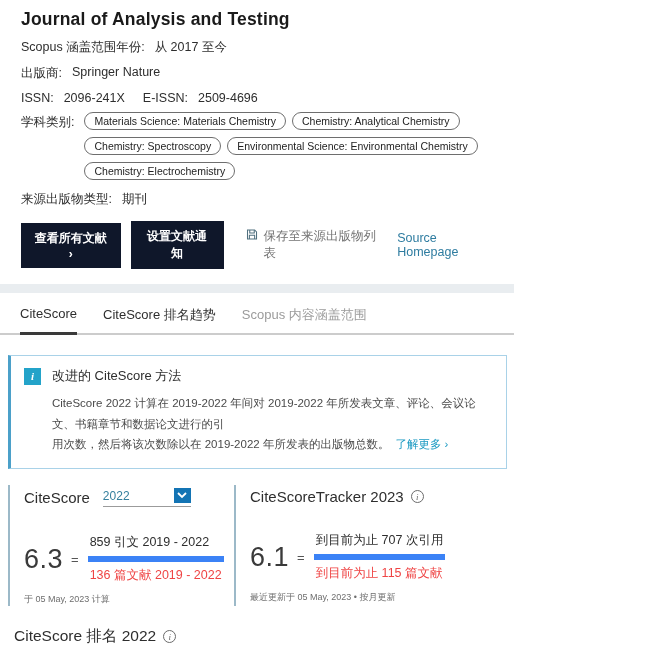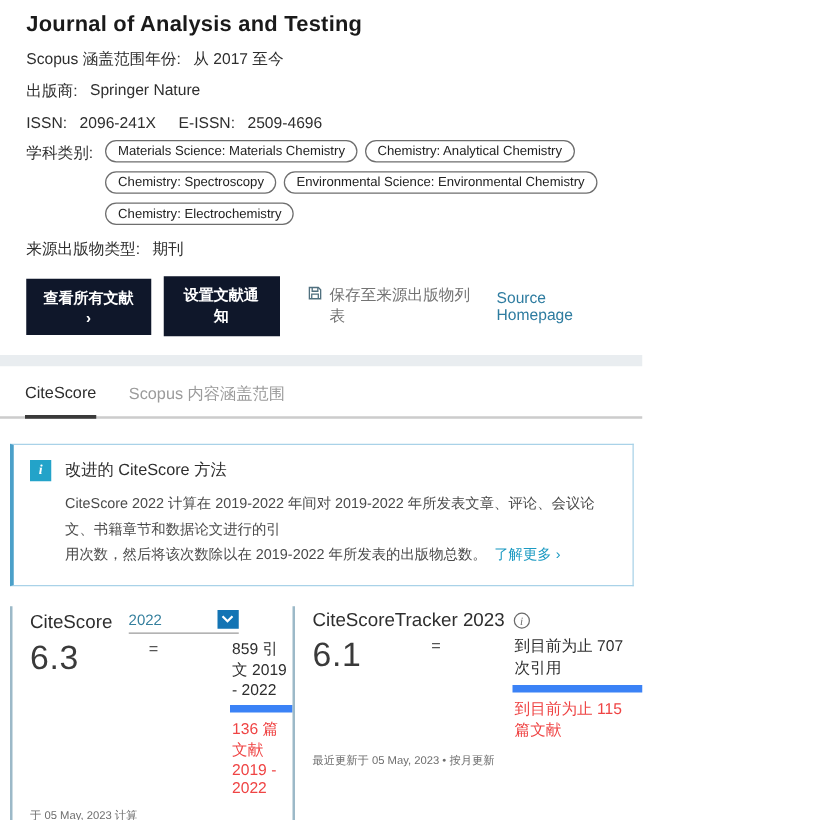--- a/index.html
+++ b/index.html
@@ -58,21 +58,21 @@
   .score-box.right { width:280px; }
   .score-head { display:flex; align-items:center; font-size:15px; color:#2e2e2e; }
   .year-select { display:inline-flex; align-items:center; margin-left:13px; border-bottom:1px solid #9b9b9b; padding-bottom:3px; cursor:pointer; }
   .year-text { font-size:12px; color:#347f9d; }
   .dd-btn { width:17px; height:15px; background:#1374b4; margin-left:44px; display:flex; align-items:center; justify-content:center; }
   .i-circle {
     width:13px; height:13px; border:1px solid #6b6b6b; border-radius:50%; margin-left:7px;
     display:inline-flex; align-items:center; justify-content:center; flex:0 0 13px;
     font:italic 9px "Liberation Serif",serif; color:#6b6b6b; cursor:pointer;
   }
-  .formula { display:flex; margin-top:4px;gap:48px; }
+  .formula { display:flex; align-items:center; margin-top:27px; }
   .score-val { font-size:27px; color:#3a3a3a; letter-spacing:.5px; }
   .eq { font-size:13px; color:#555; margin:0 9px 0 8px; }
   .frac .top { font-size:12.5px; color:#2e2e2e; padding:0 2px 5px; }
   .frac .bottom { font-size:12.5px; color:#ef4444; border-top:6px solid #3b82f6; padding:5px 2px 0; }
   .footnote { margin-top:9px; font-size:9px; color:#6e6e6e; }
   
   .rank-title { display:flex; align-items:center; margin:20px 0 0 14px; font-size:15.5px; color:#2e2e2e; }
   .rank-table { width:292px; margin:14px 0 0 8px; }
   .rank-header { display:flex; font-size:11px; color:#555; padding:0 0 8px 12px; border-bottom:2px solid #2e7f93; }
   .rank-header .c-cat { flex:1;font-weight:bold; }
@@ -137,20 +137,21 @@
         <span>保存至来源出版物列表</span>
       </span>
       <span class="link-home">Source Homepage</span>
     </div>
   </div>
 
   <div class="strip"></div>
 
   <div class="tabs">
     <div class="tab active">CiteScore</div>
+    <div class="tab">CiteScore 排名趋势</div>
     <div class="tab disabled">Scopus 内容涵盖范围</div>
   </div>
 
   <div class="info-box">
     <div class="info-head">
       <span class="i-square">i</span>
       <span class="info-title">改进的 CiteScore 方法</span>
     </div>
     <div class="info-body">
       <span>CiteScore 2022 计算在 2019-2022 年间对 2019-2022 年所发表文章、评论、会议论文、书籍章节和数据论文进行的引</span><br>

